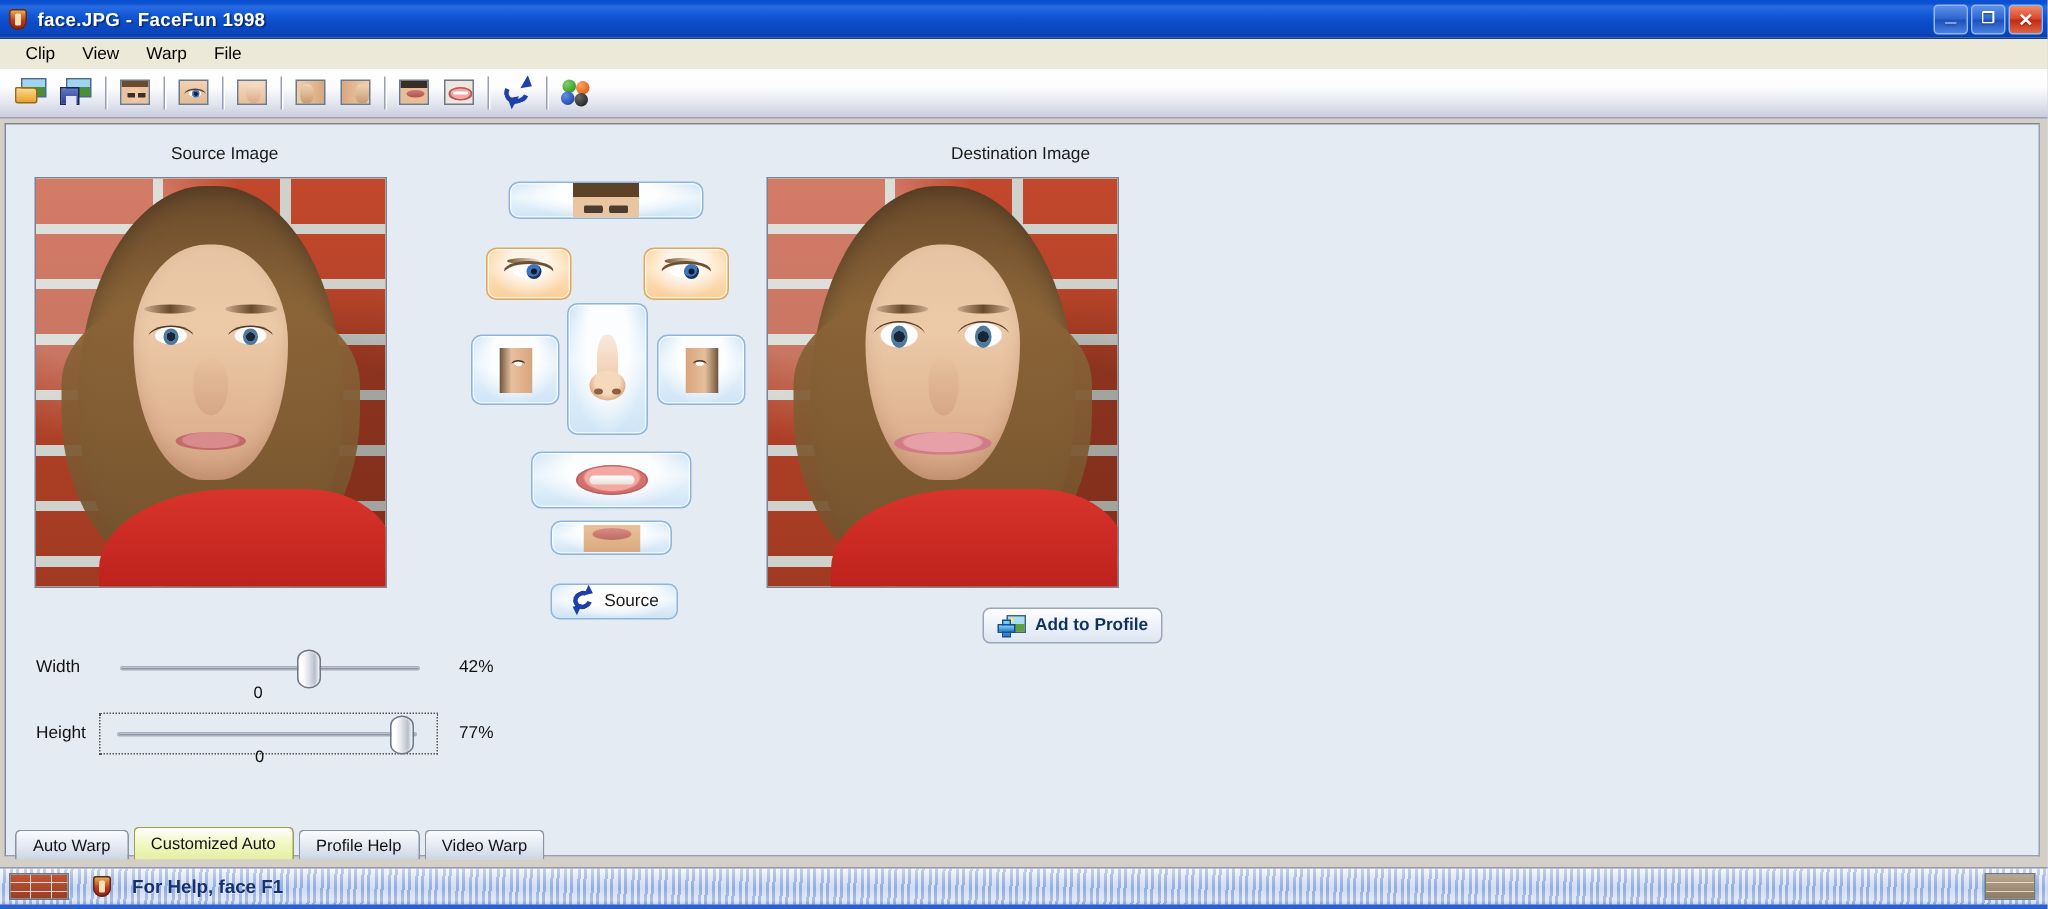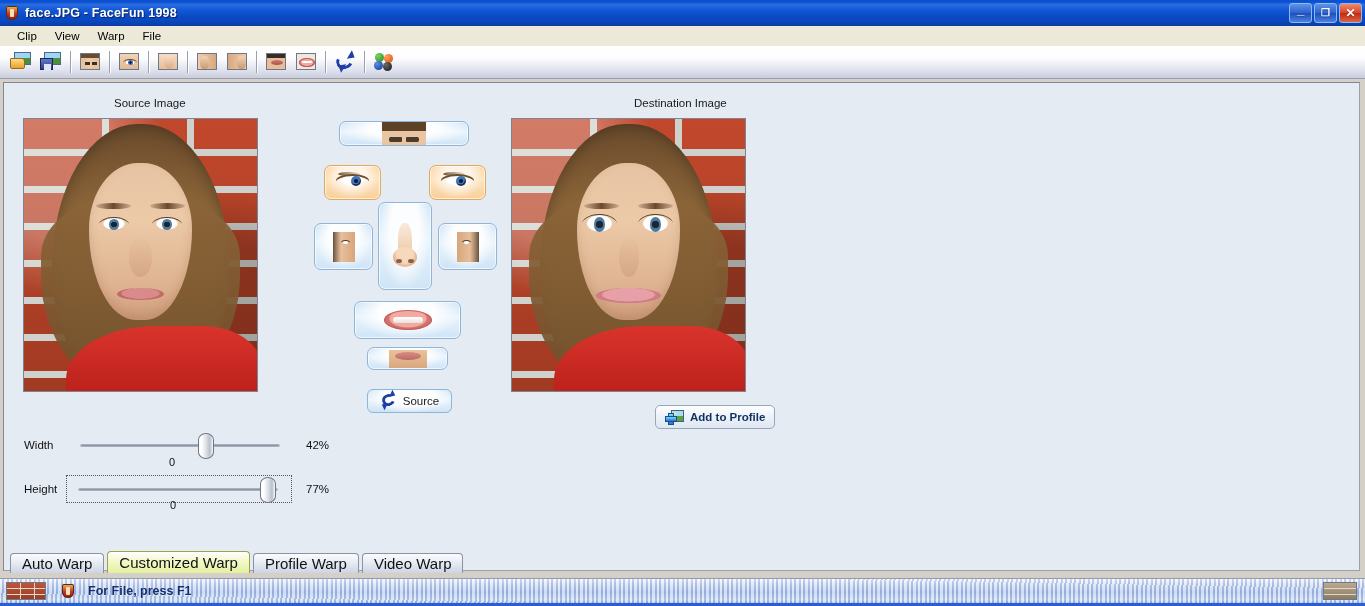--- a/index.html
+++ b/index.html
@@ -407,21 +407,21 @@
   #tick-height{left:146px;top:24px;}
 
   
   #tabstrip{
     position:absolute;left:3px;top:551px;width:1357px;height:22px;
     display:flex;align-items:flex-end;padding-left:7px;
   }
   .tab{
     height:20px;margin-right:3px;padding:0 11px;
     display:flex;align-items:center;justify-content:center;
-    font-size:15px;color:#111;white-space:nowrap;
+    font-size:11px;color:#111;white-space:nowrap;
     border:1px solid #8a93a4;border-bottom:none;
     border-radius:4px 4px 0 0;
     background:linear-gradient(to bottom,#fbfcfe,#e2e8f2 55%,#ccd5e3);
   }
   .tab.active{
     height:22px;
     background:linear-gradient(to bottom,#ffffff,#f2f8c8 45%,#e4f0a0);
     border-color:#9aa24a;
     font-weight:normal;
   }
@@ -699,25 +699,25 @@
       <span class="sl-thumb" id="thumb-height"></span>
     </span>
     <span class="sl-tick" id="tick-height">0</span>
     <span class="sl-pct">77%</span>
   </div>
 
 </div>
 
 <div id="tabstrip">
   <span class="tab">Auto Warp</span>
-  <span class="tab active">Customized Warp</span>
-  <span class="tab">Profile Warp</span>
+  <span class="tab active">Customized Auto</span>
+  <span class="tab">Profile Help</span>
   <span class="tab">Video Warp</span>
 </div>
 
 <div id="statusbar">
   <span id="sb-thumb"></span>
   <span id="sb-icon">
       <span class="sh"></span>
     </span>
-  <span id="sb-text">For File, press F1</span>
+  <span id="sb-text">For Help, face F1</span>
   <span id="sb-right"></span>
 </div>
 
 </body></html>

